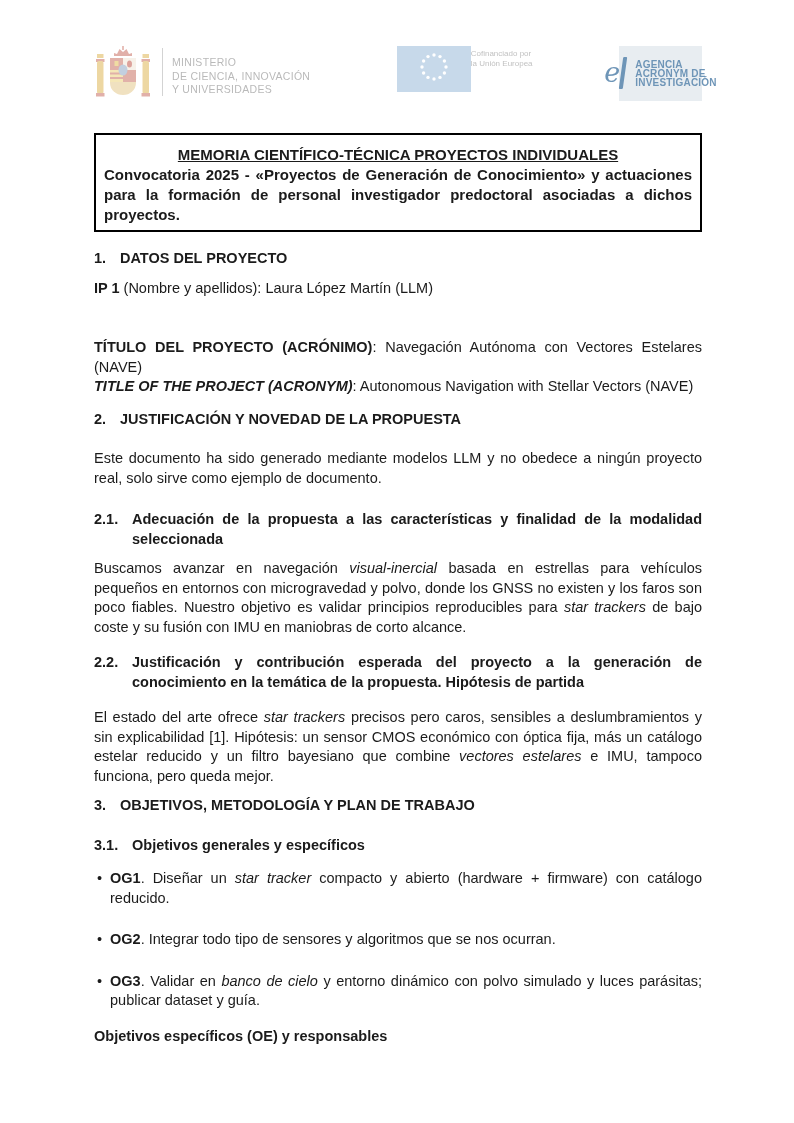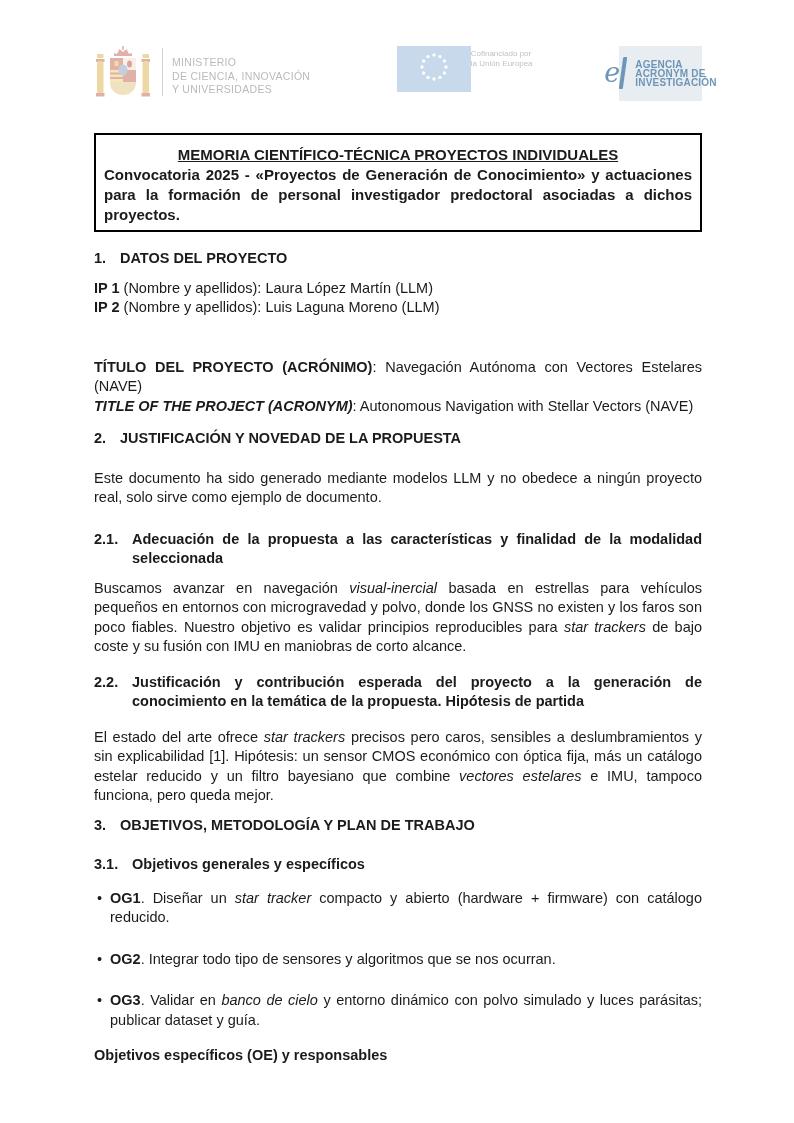--- a/index.html
+++ b/index.html
@@ -162,21 +162,20 @@
       <div class="box-subtitle">Convocatoria 2025 - «Proyectos de Generación de Conocimiento» y actuaciones para la formación de personal investigador predoctoral asociadas a dichos proyectos.</div>
     </div>
 
     <div class="h1 mt-h1-1">
       <span class="num">1.</span>
       <span class="txt">DATOS DEL PROYECTO</span>
     </div>
 
     <div class="mt-ip">
       <div class="para"><span class="b">IP 1</span><span> (Nombre y apellidos): Laura López Martín (LLM)</span></div>
-      <div class="para"><span class="b">IP 2</span><span> (Nombre y apellidos): Luis Laguna Moreno (LLM)</span></div>
     </div>
 
     <div class="para mt-titulo"><span class="b">TÍTULO DEL PROYECTO (ACRÓNIMO)</span><span>: Navegación Autónoma con Vectores Estelares (NAVE)</span></div>
     <div class="para"><span class="b i">TITLE OF THE PROJECT (ACRONYM)</span><span>: Autonomous Navigation with Stellar Vectors (NAVE)</span></div>
 
     <div class="h1 mt-h1-2">
       <span class="num">2.</span>
       <span class="txt">JUSTIFICACIÓN Y NOVEDAD DE LA PROPUESTA</span>
     </div>
 

